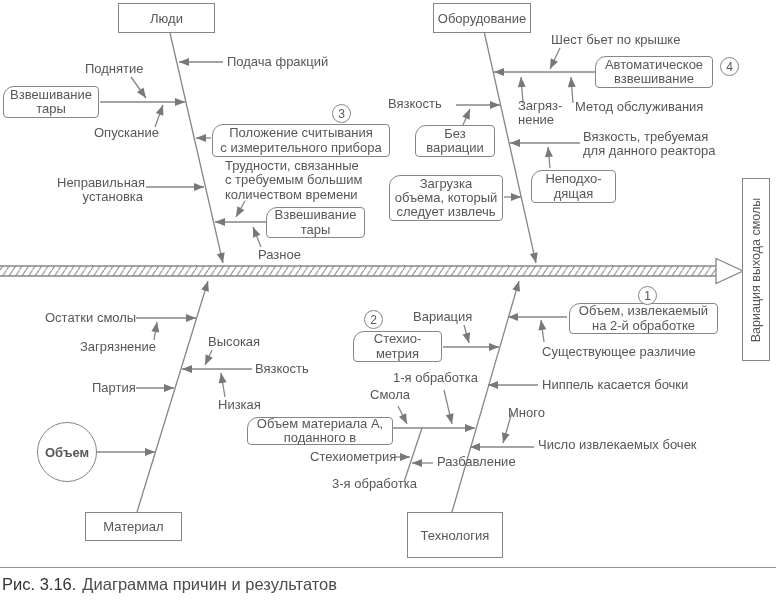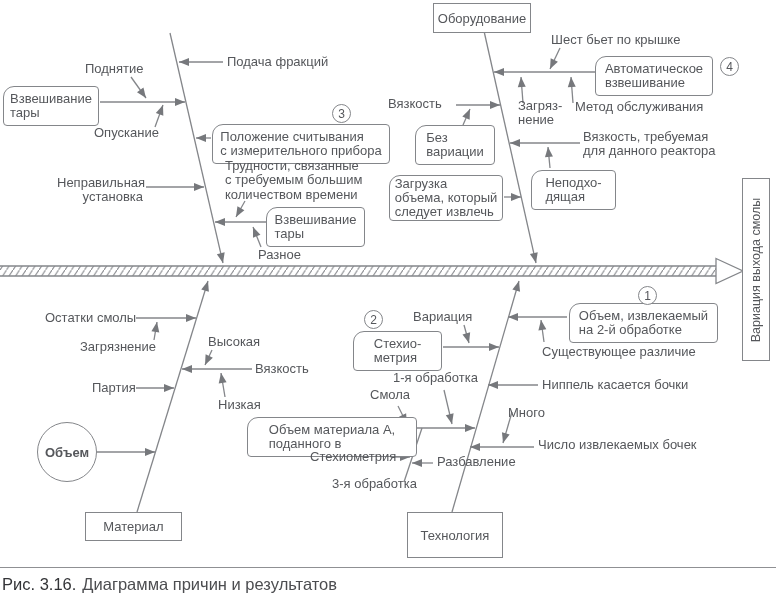--- a/index.html
+++ b/index.html
@@ -18,22 +18,22 @@
   }
   .kbox{
     position:absolute;box-sizing:border-box;border:1.4px solid var(--line);
     background:#fff;display:flex;align-items:center;justify-content:center;
     font-size:13px;color:var(--text);text-align:center;
   }
   .cbox{
     position:absolute;box-sizing:border-box;border:1.4px solid var(--line);
     border-radius:11px 4px 4px 4px;background:#fff;
     display:flex;align-items:center;justify-content:center;
-    font-size:13px;line-height:1.1;color:var(--text);text-align:left;
-    white-space:pre-line;padding:19px 3px;
+    font-size:13px;line-height:1.1;color:var(--text);text-align:center;
+    white-space:pre-line;padding:13px 3px;
   }
   .numcircle{
     position:absolute;box-sizing:border-box;width:19px;height:19px;
     border:1.3px solid var(--line);border-radius:50%;background:#fff;
     display:flex;align-items:center;justify-content:center;
     font-size:12px;color:var(--text);
   }
   .ellipse{
     position:absolute;box-sizing:border-box;width:60px;height:60px;
     border:1.4px solid var(--line);border-radius:50%;background:#fff;
@@ -114,20 +114,21 @@
       <line x1="398" y1="406" x2="407" y2="424" marker-end="url(#ah)"></line>
       <line x1="444" y1="390" x2="452" y2="424" marker-end="url(#ah)"></line>
       <line x1="422" y1="428" x2="404" y2="482"></line>
       <line x1="512" y1="412" x2="503" y2="443" marker-end="url(#ah)"></line>
       <line x1="534" y1="447" x2="470" y2="447" marker-end="url(#ah)"></line>
       <line x1="395" y1="457" x2="410" y2="457" marker-end="url(#ah)"></line>
       <line x1="433" y1="463" x2="412" y2="463" marker-end="url(#ah)"></line>
     </g>
   </svg>
 
+  <div class="kbox" style="left:118px;top:3px;width:97px;height:30px">Люди</div>
   <div class="kbox" style="left:433px;top:3px;width:98px;height:30px">Оборудование</div>
   <div class="kbox" style="left:85px;top:512px;width:97px;height:29px">Материал</div>
   <div class="kbox" style="left:407px;top:512px;width:96px;height:46px">Технология</div>
 
   <div class="effectbox">
     <span class="txt">Вариация выхода смолы</span>
   </div>
 
   <div class="cbox" style="left:3px;top:86px;width:96px;height:32px">Взвешивание
 тары</div>
@@ -141,21 +142,21 @@
 вариации</div>
   <div class="cbox" style="left:531px;top:170px;width:85px;height:33px">Неподхо-
 дящая</div>
   <div class="cbox sm" style="left:389px;top:175px;width:114px;height:46px">Загрузка
 объема, который
 следует извлечь</div>
   <div class="cbox" style="left:569px;top:303px;width:149px;height:31px">Объем, извлекаемый
 на 2-й обработке</div>
   <div class="cbox" style="left:353px;top:331px;width:89px;height:31px">Стехио-
 метрия</div>
-  <div class="cbox sm" style="left:247px;top:417px;width:170px;height:27px">Объем материала А,
+  <div class="cbox sm" style="left:247px;top:417px;width:146px;height:27px">Объем материала А,
 поданного в</div>
 
   <div class="ellipse" style="left:37px;top:422px">Объем</div>
 
   <div class="numcircle" style="left:638px;top:286px">1</div>
   <div class="numcircle" style="left:364px;top:310px">2</div>
   <div class="numcircle" style="left:332px;top:104px">3</div>
   <div class="numcircle" style="left:720px;top:57px">4</div>
 
   <div class="lbl" style="left:227px;top:55px">Подача фракций</div>

